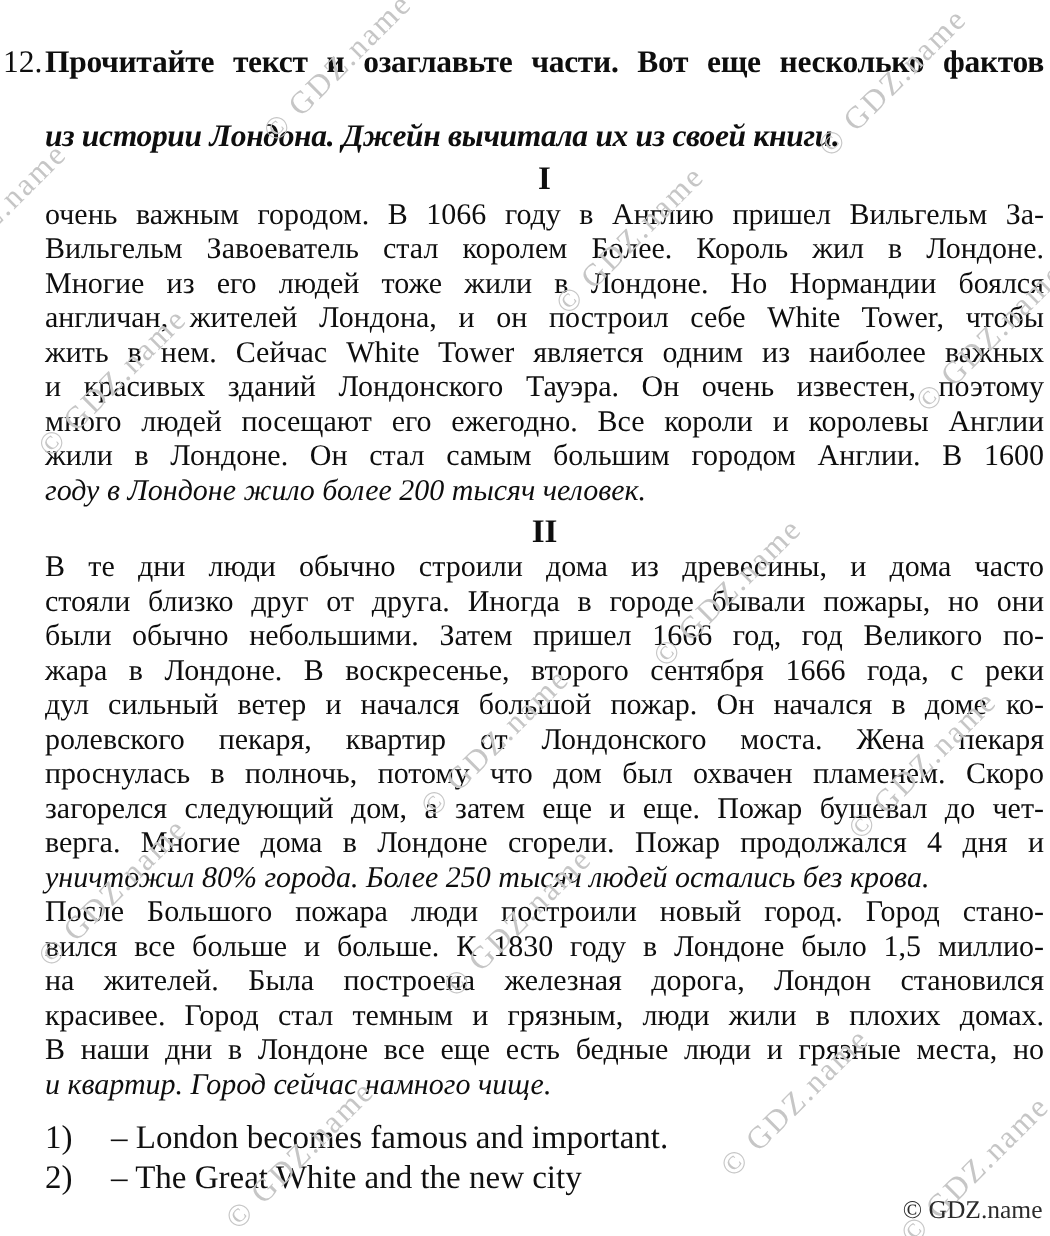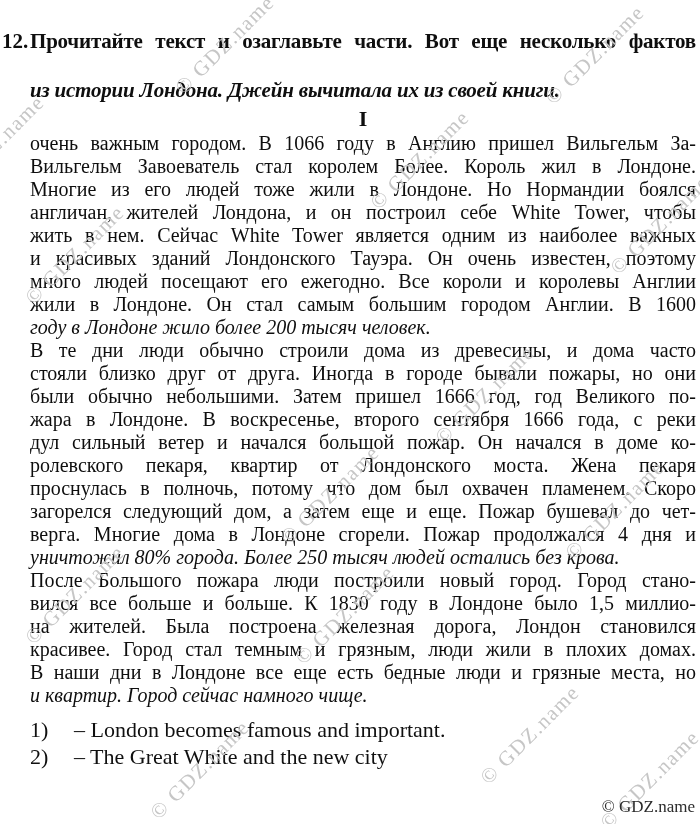--- a/index.html
+++ b/index.html
@@ -11,21 +11,21 @@
   .page{
     position:relative;width:700px;height:824px;
     background:#fff;overflow:hidden;color:#0e0e0e;
   }
   .content{
     position:absolute;left:30px;top:6px;width:666px;z-index:1;
   }
   .exercise-header{position:relative;}
   .ex-num{
     position:absolute;left:-28px;top:0;
-    font-weight:bold;font-size:21px;line-height:27px;
+    font-weight:normal;font-size:21px;line-height:27px;
   }
   .prompt .line{
     font-weight:bold;font-size:21px;line-height:27px;
     letter-spacing:-0.2px;
     margin-top:22px;
   }
   .line{
     font-size:20px;line-height:23px;
     text-align:justify;
     text-align-last:justify;
@@ -80,20 +80,21 @@
         <div class="paragraph">
           <div class="line">Вильгельм Завоеватель стал королем Более. Король жил в Лондоне.</div>
           <div class="line">Многие из его людей тоже жили в Лондоне. Но Нормандии боялся</div>
           <div class="line">англичан, жителей Лондона, и он построил себе White Tower, чтобы</div>
           <div class="line">жить в нем. Сейчас White Tower является одним из наиболее важных</div>
           <div class="line">и красивых зданий Лондонского Тауэра. Он очень известен, поэтому</div>
           <div class="line">много людей посещают его ежегодно. Все короли и королевы Англии</div>
           <div class="line">жили в Лондоне. Он стал самым большим городом Англии. В 1600</div>
           <div class="line last">году в Лондоне жило более 200 тысяч человек.</div>
         </div>
+        <div class="numeral">II</div>
         <div class="paragraph">
           <div class="line">В те дни люди обычно строили дома из древесины, и дома часто</div>
           <div class="line">стояли близко друг от друга. Иногда в городе бывали пожары, но они</div>
           <div class="line">были обычно небольшими. Затем пришел 1666 год, год Великого по-</div>
           <div class="line">жара в Лондоне. В воскресенье, второго сентября 1666 года, с реки</div>
           <div class="line">дул сильный ветер и начался большой пожар. Он начался в доме ко-</div>
           <div class="line">ролевского пекаря, квартир от Лондонского моста. Жена пекаря</div>
           <div class="line">проснулась в полночь, потому что дом был охвачен пламенем. Скоро</div>
           <div class="line">загорелся следующий дом, а затем еще и еще. Пожар бушевал до чет-</div>
           <div class="line">верга. Многие дома в Лондоне сгорели. Пожар продолжался 4 дня и</div>

